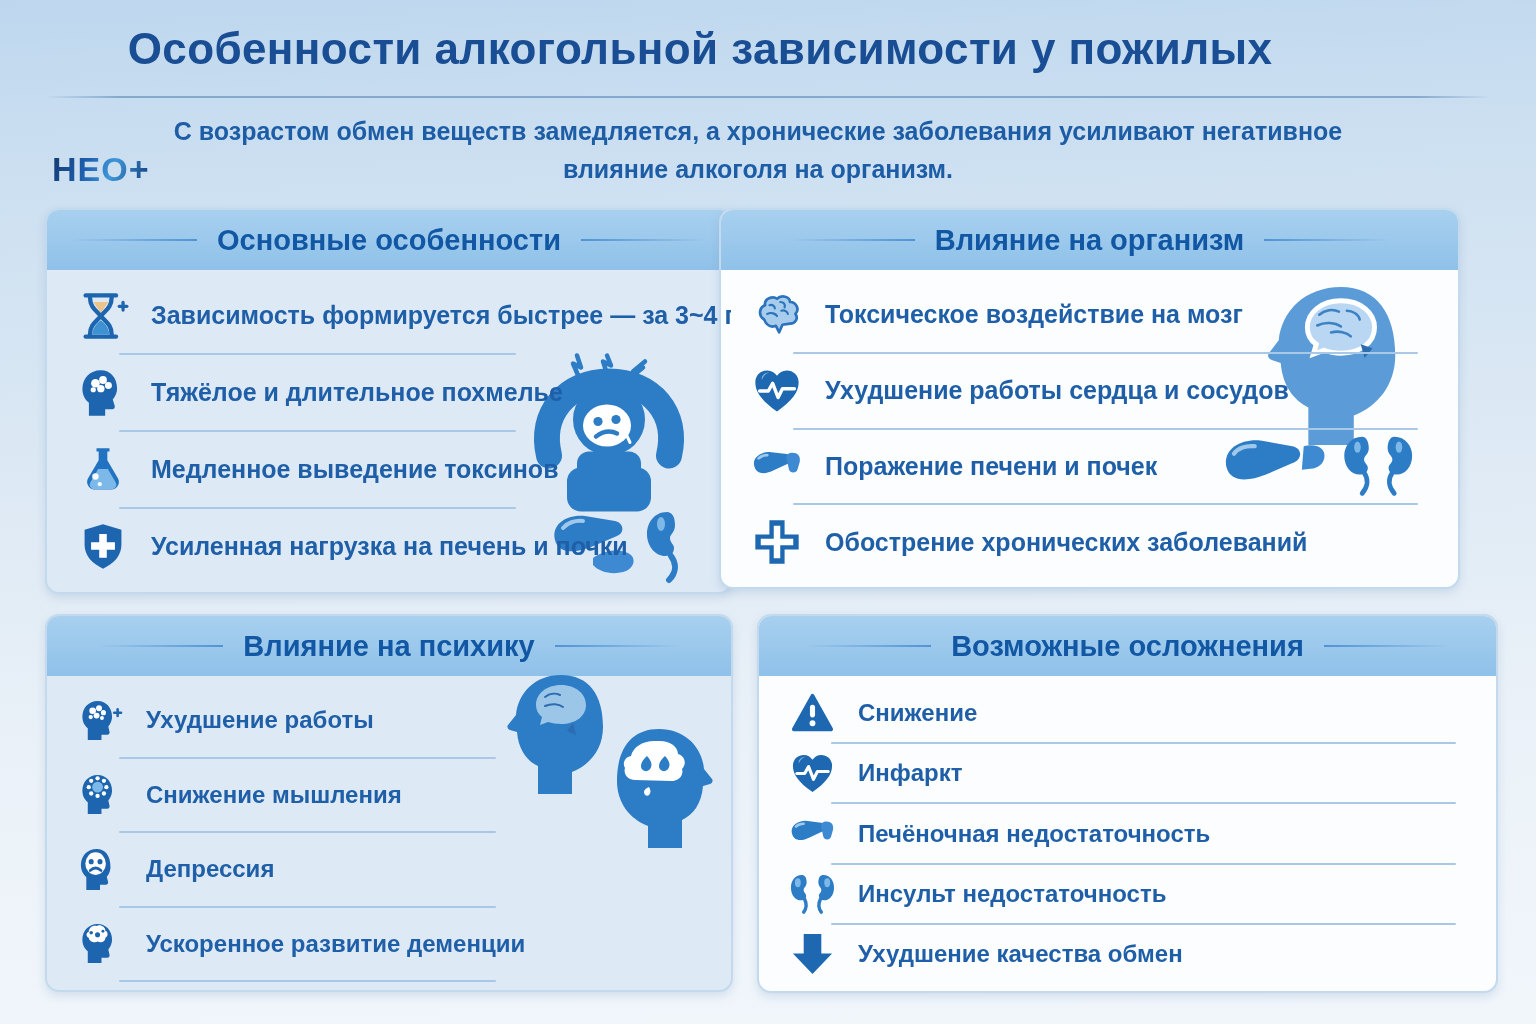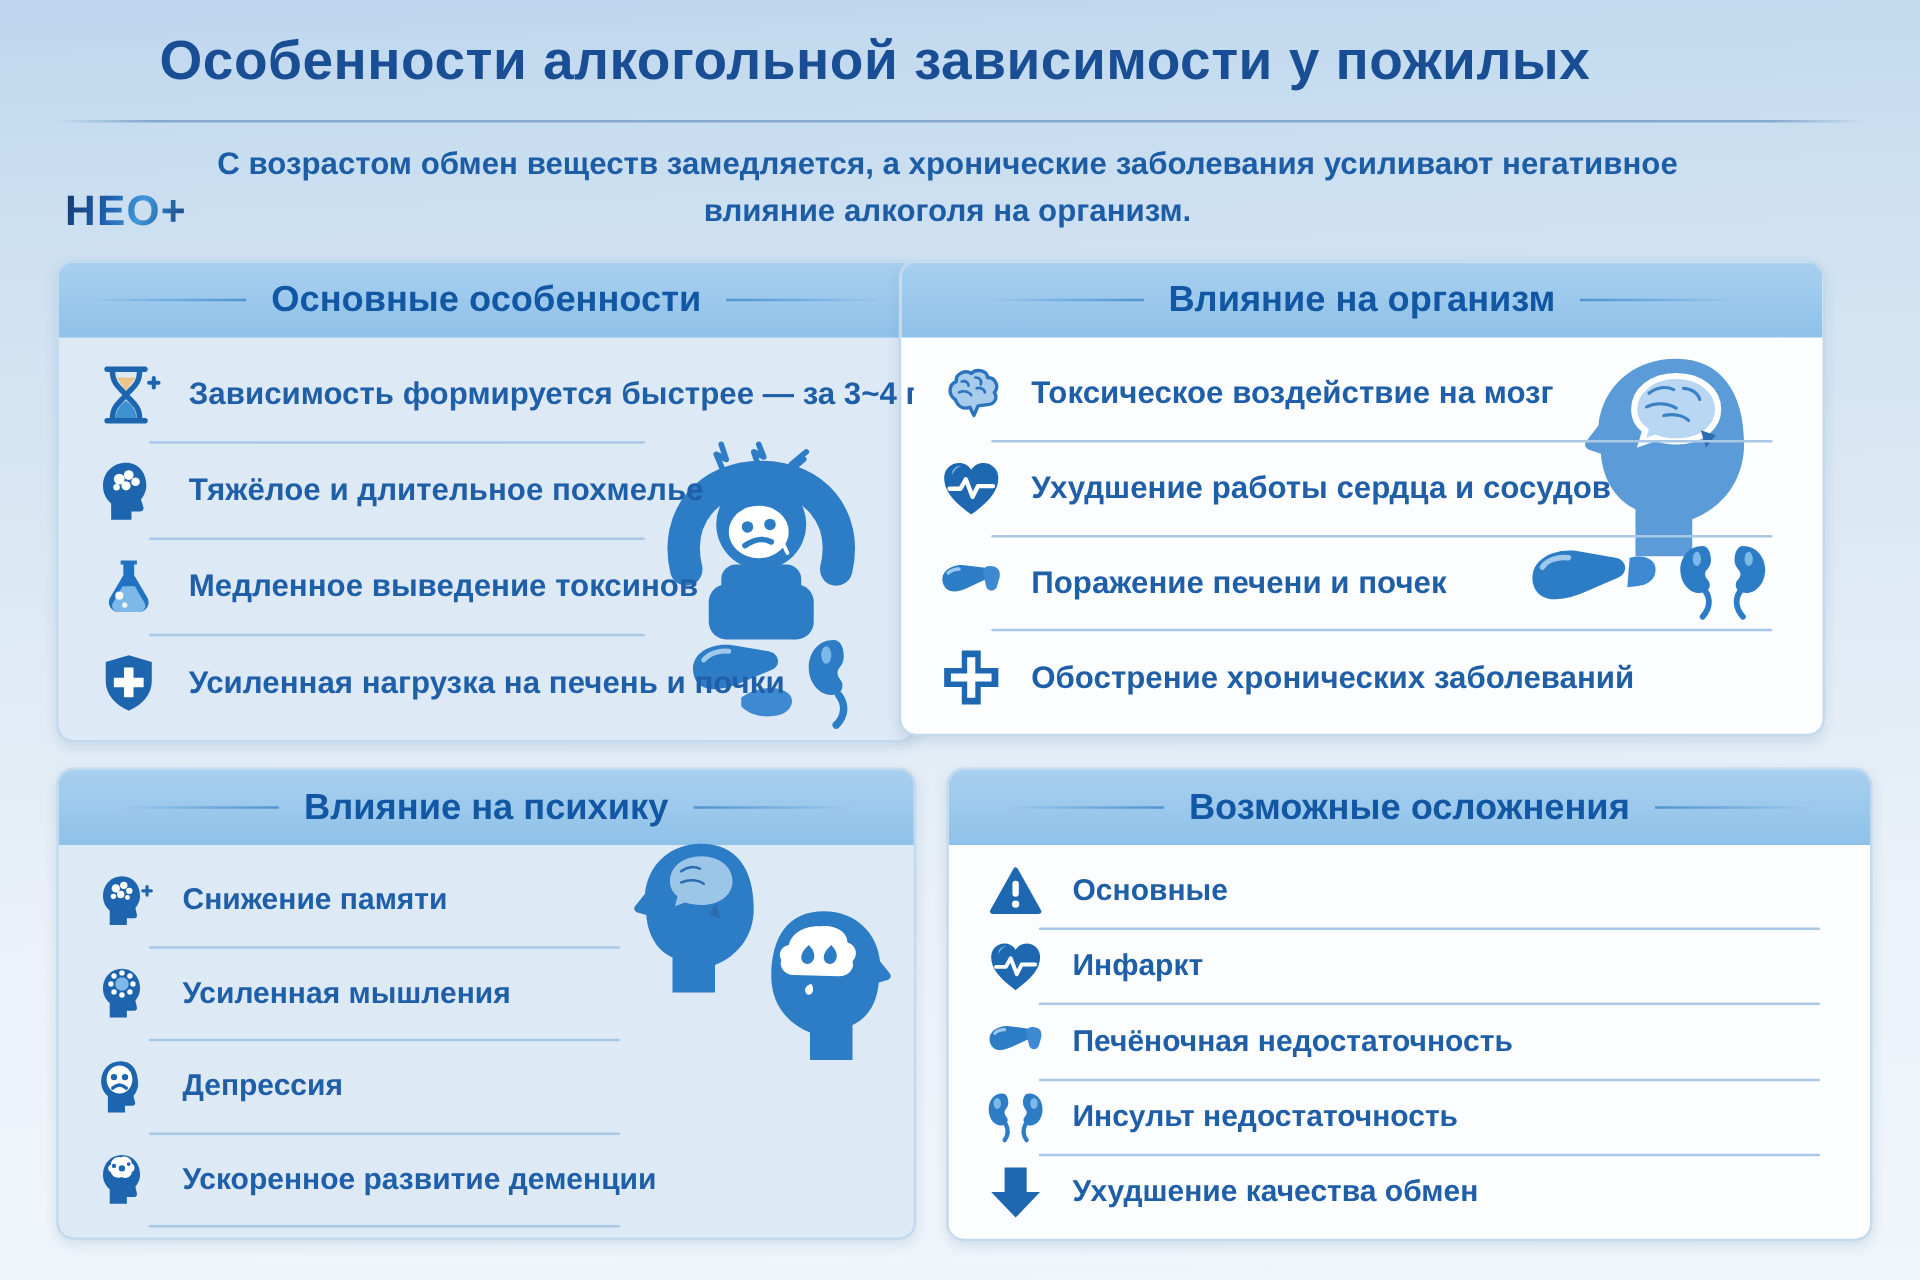--- a/index.html
+++ b/index.html
@@ -277,41 +277,41 @@
                 <circle cx="20" cy="19" r="3"></circle>
                 <circle cx="14" cy="20.5" r="2.2"></circle>
                 <circle cx="25.5" cy="21.5" r="2"></circle>
               </g>
               <g stroke="#1d65af" stroke-width="2.6" stroke-linecap="round">
                 <path d="M38 16h7"></path>
                 <path d="M41.5 12.5v7"></path>
               </g>
             </svg>
           </span>
-          <span class="row-text"><span>Снижение памяти</span><b></b></span>
+          <span class="row-text"><span>Ухудшение работы</span><b></b></span>
         </div>
         <div class="row-divider"></div>
         <div class="row">
           <span class="row-icon">
             <svg viewBox="0 0 48 48">
               <path fill="#1d65af" d="M21 4C12 4 5.5 11 5.5 20c0 5.5 2.3 9.3 5.5 12v12h14v-5.5h6c1.6 0 2.7-1.5 2.2-3L32 30c2.4-2.8 3.8-6.2 3.8-9.8C35.8 11 30 4 21 4z"></path>
               <circle cx="21" cy="16.5" r="5.5" fill="#7db9e8"></circle>
               <g fill="#fff">
                 <circle cx="21" cy="7.5" r="2.2"></circle>
                 <circle cx="27.5" cy="10" r="2.2"></circle>
                 <circle cx="30" cy="16.5" r="2.2"></circle>
                 <circle cx="27.5" cy="23" r="2.2"></circle>
                 <circle cx="21" cy="25.5" r="2.2"></circle>
                 <circle cx="14.5" cy="23" r="2.2"></circle>
                 <circle cx="12" cy="16.5" r="2.2"></circle>
                 <circle cx="14.5" cy="10" r="2.2"></circle>
               </g>
             </svg>
           </span>
-          <span class="row-text"><span>Усиленная мышления</span><b></b></span>
+          <span class="row-text"><span>Снижение мышления</span><b></b></span>
         </div>
         <div class="row-divider"></div>
         <div class="row">
           <span class="row-icon">
             <svg viewBox="0 0 48 48">
               <path fill="#1d65af" d="M20 3C10.5 3 4 10 4 19.5 4 25 6.3 29 9.5 31.7V45h14v-5.5h6c1.6 0 2.7-1.5 2.2-3l-1.3-5c2.4-2.8 3.8-6.2 3.8-9.8C34.2 10 29 3 20 3z"></path>
               <ellipse cx="19" cy="18" rx="10.5" ry="11.5" fill="#fff"></ellipse>
               <circle cx="14.5" cy="16" r="2.6" fill="#1d65af"></circle>
               <circle cx="23.5" cy="16" r="2.6" fill="#1d65af"></circle>
               <path d="M13.5 25q5.5-5 11 0" fill="none" stroke="#1d65af" stroke-width="2.8" stroke-linecap="round"></path>
@@ -360,21 +360,21 @@
     </div>
     <div class="panel-body">
         <div class="row">
           <span class="row-icon">
             <svg viewBox="0 0 48 48">
               <path fill="#1d68b0" stroke="#1d68b0" stroke-width="4" stroke-linejoin="round" d="M24 6L43 40H5z"></path>
               <rect x="21.4" y="15" width="5.2" height="13" rx="2.6" fill="#fff"></rect>
               <circle cx="24" cy="34" r="3" fill="#fff"></circle>
             </svg>
           </span>
-          <span class="row-text"><span></span><b>Основные</b></span>
+          <span class="row-text"><span></span><b>Снижение</b></span>
         </div>
         <div class="row-divider"></div>
         <div class="row">
           <span class="row-icon">
             <svg viewBox="0 0 48 48">
               <path fill="#1d68b0" d="M24 43C10 33 4 25 4 16 4 9.5 9 5 15 5c4 0 7 2 9 5 2-3 5-5 9-5 6 0 11 4.5 11 11 0 9-6 17-20 27z"></path>
               <path fill="#7db9e8" d="M10 11a8 8 0 0 1 7-4c-4 1-6 4-7 7z"></path>
               <path fill="none" stroke="#fff" stroke-width="3.2" stroke-linecap="round" stroke-linejoin="round" d="M8 24h8l4-7 5 13 4-8h11"></path>
             </svg>
           </span>

